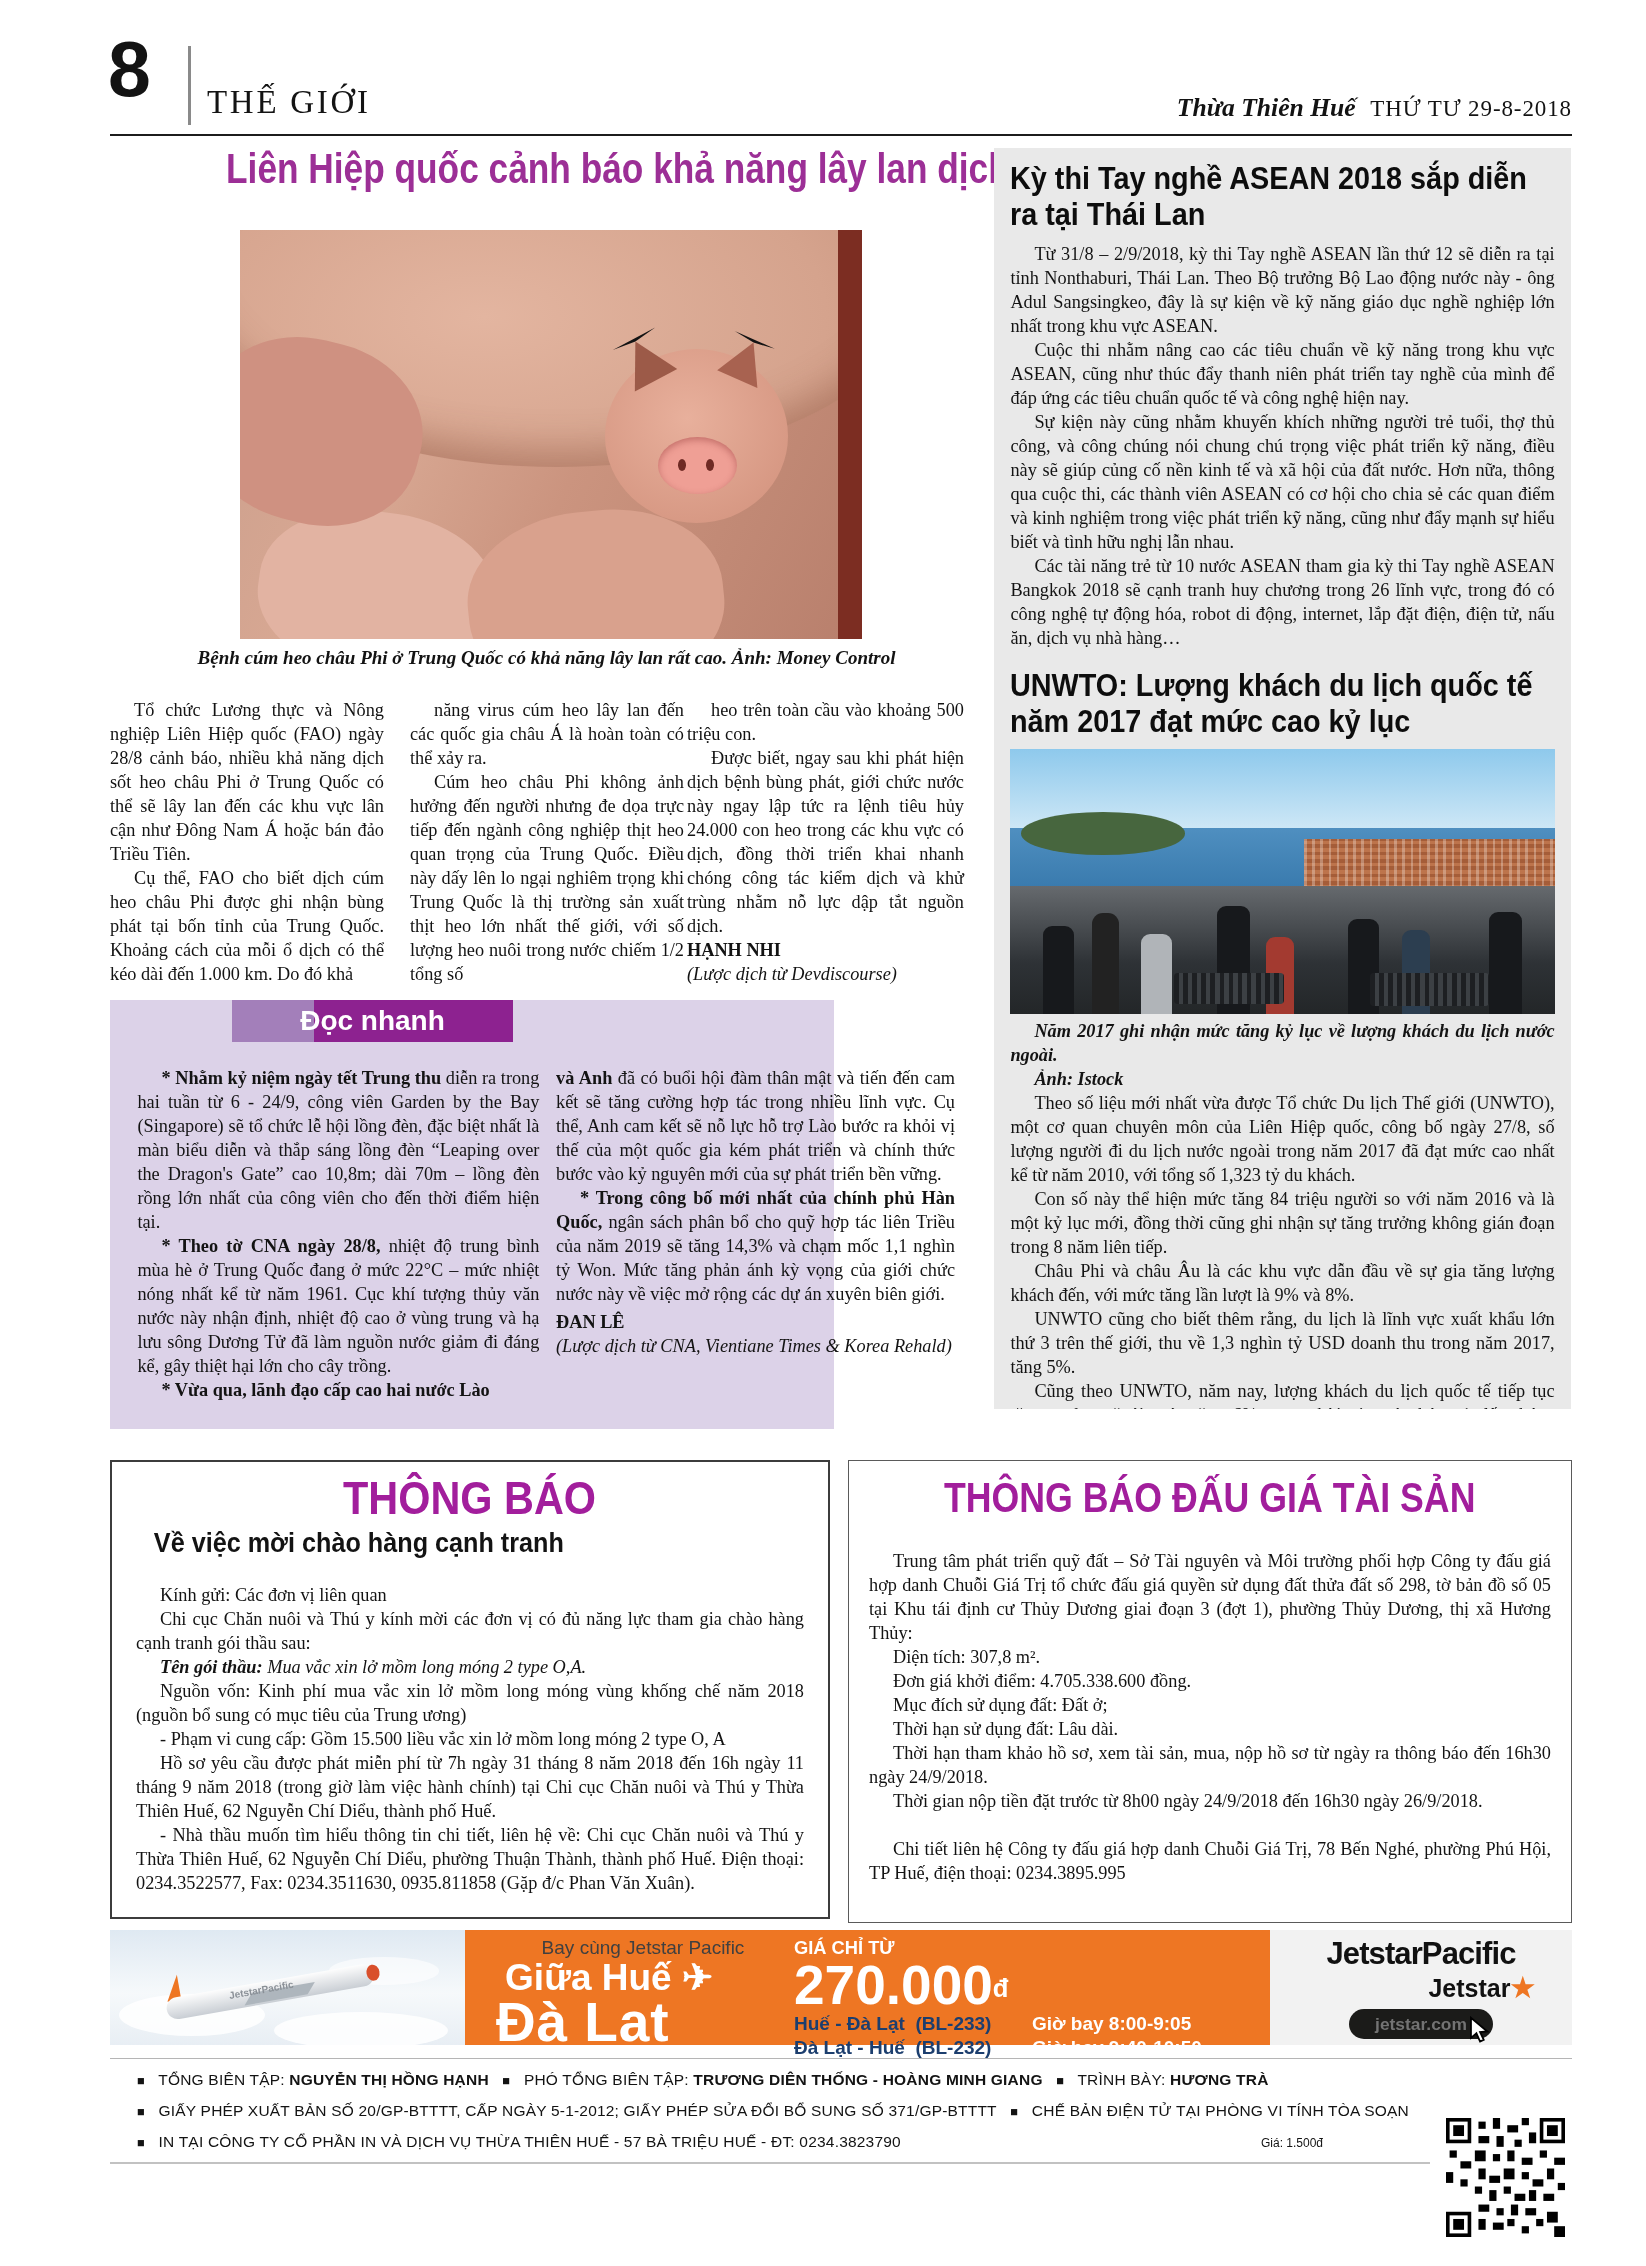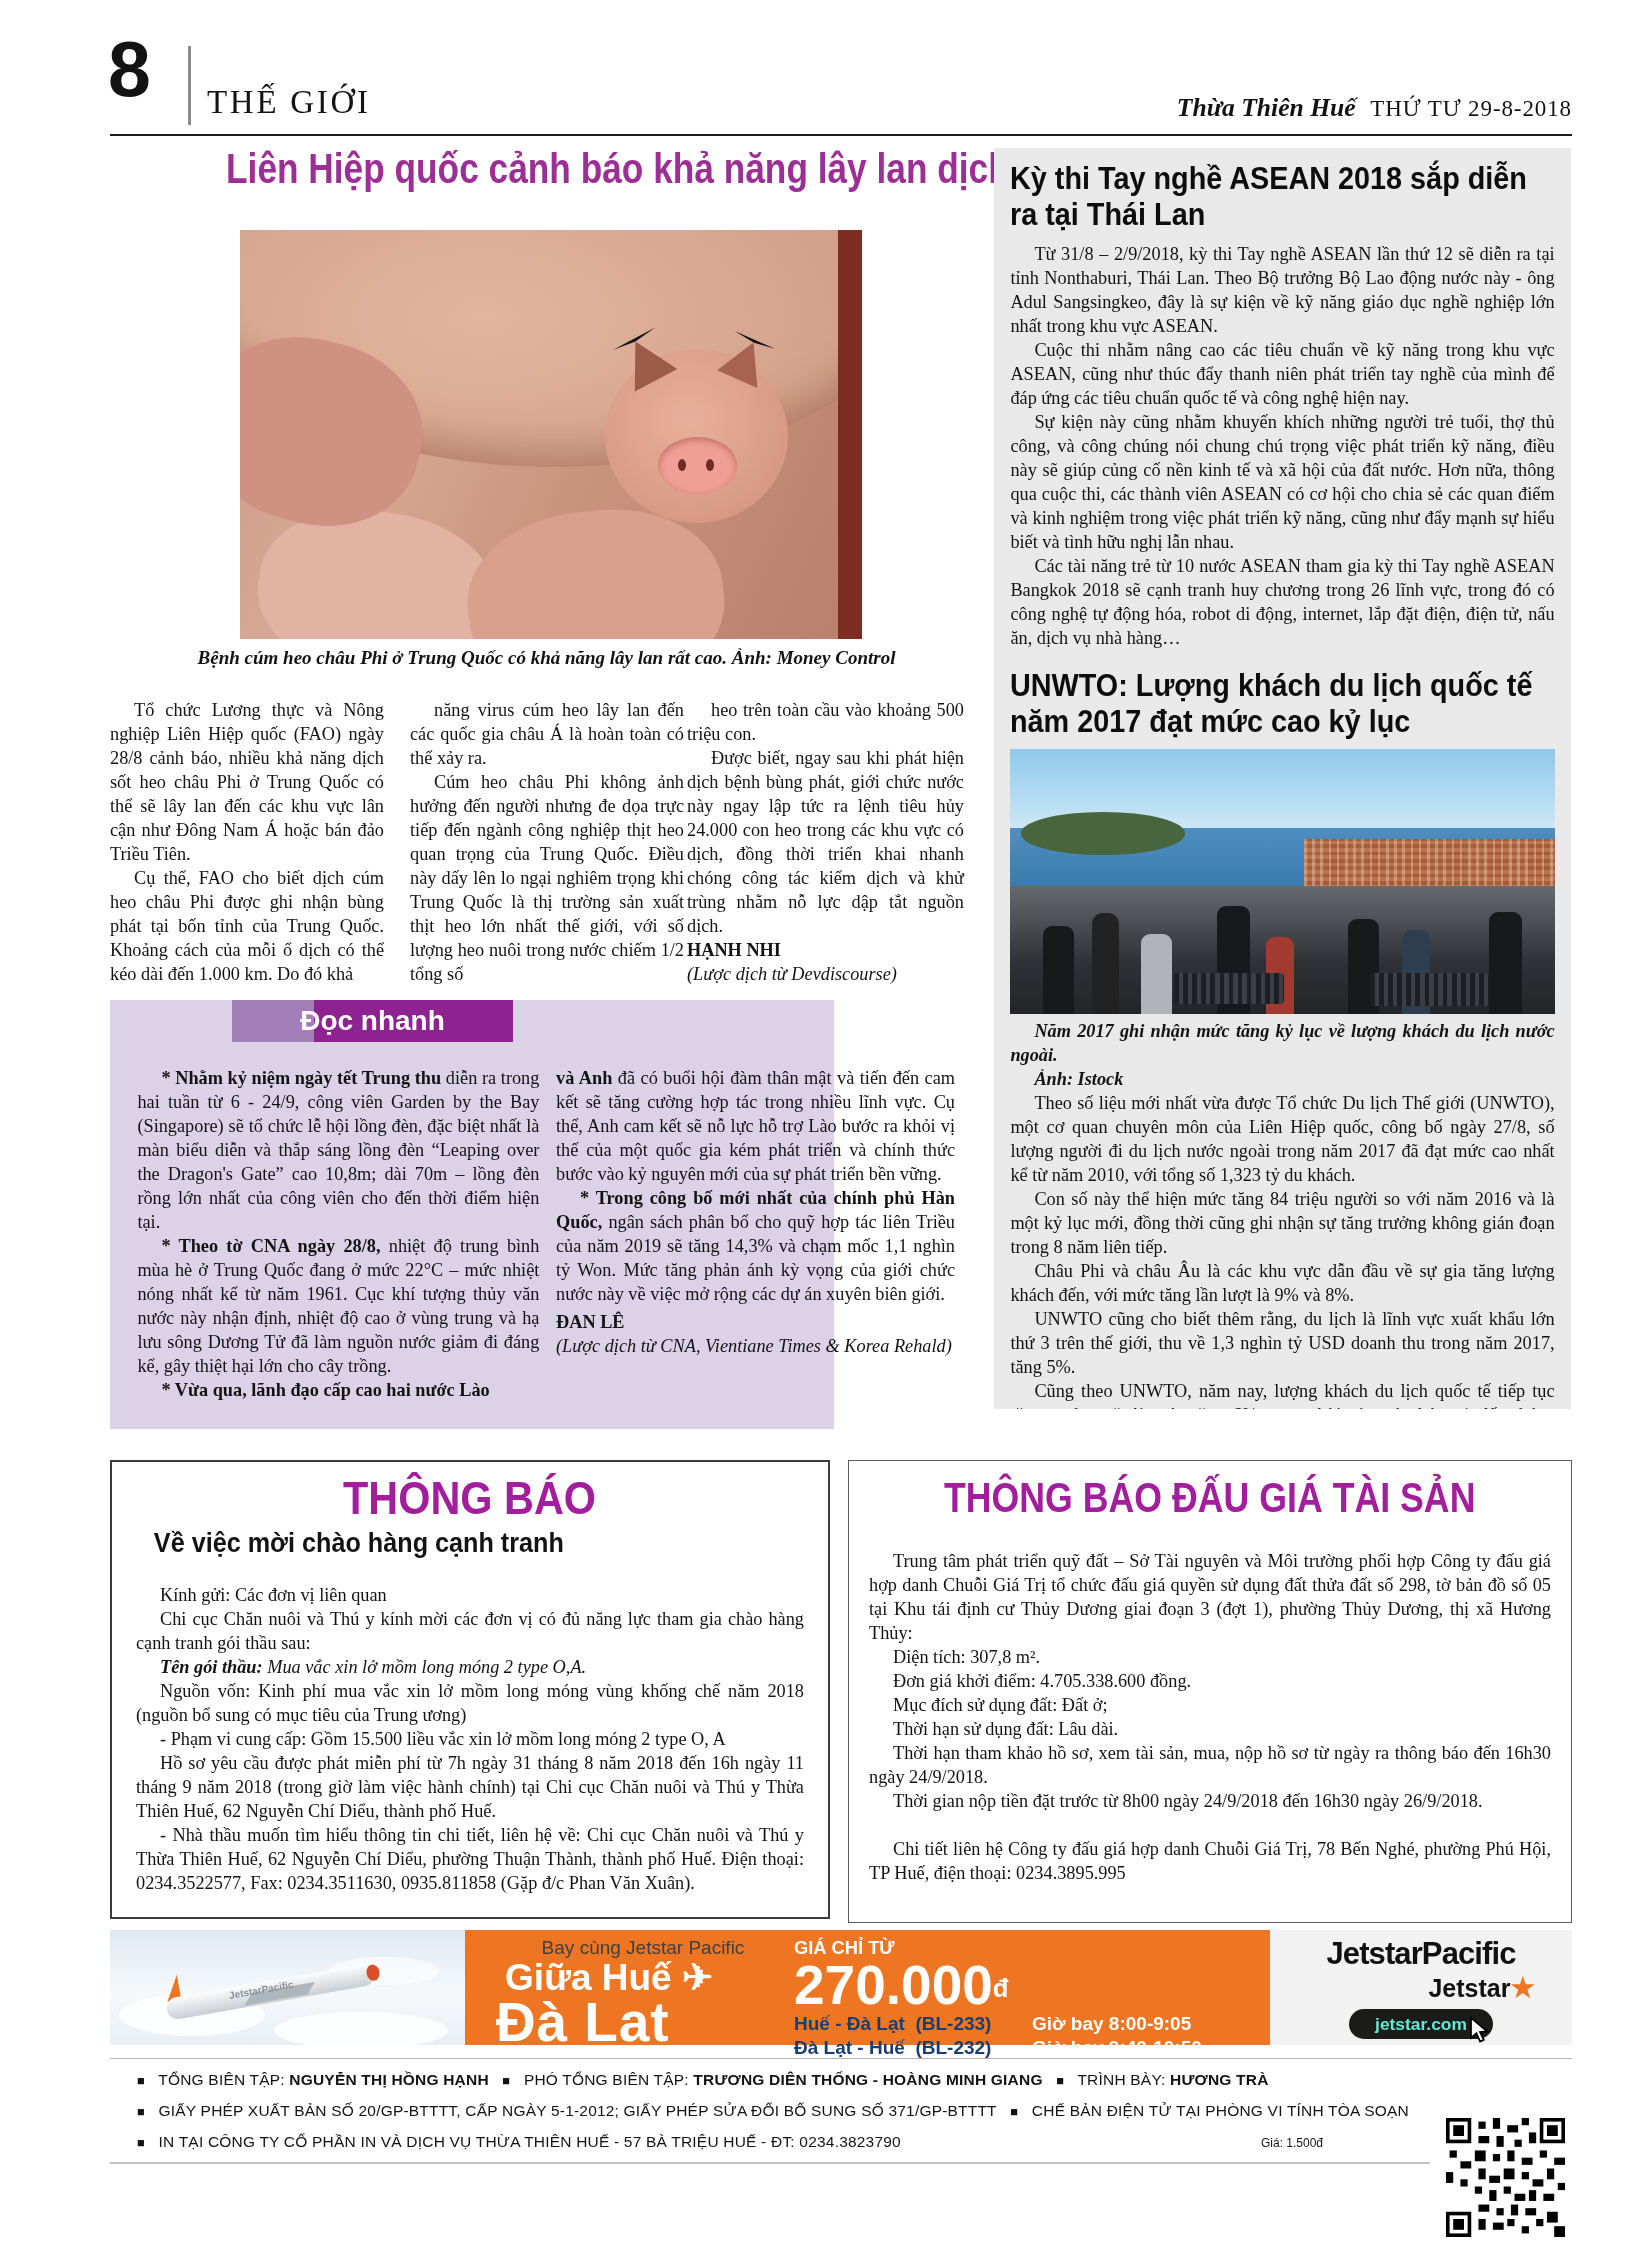--- a/index.html
+++ b/index.html
@@ -94,21 +94,21 @@
   .pricelabel{font-weight:bold;font-size:18.3px;margin-top:1.8px;}
   .price{font-weight:bold;font-size:55px;line-height:.95;}
   .price .dong{font-size:25.6px;vertical-align:7.3px;}
   .fl{display:flex;font-weight:bold;font-size:19px;line-height:24px;}
   .fl .r{color:#1c3e6e;width:238px;}
   .ad-logo{width:302px;position:relative;display:flex;flex-direction:column;align-items:center;justify-content:center;
      font-family:"Liberation Sans",sans-serif;}
   .logo1{font-weight:bold;font-size:31px;letter-spacing:-0.9px;color:#111;}
   .logo2{font-weight:bold;font-size:25px;color:#111;align-self:flex-end;margin-right:37px;}
   .logo2 .st{color:#ee7623;font-size:27.4px;}
-  .pill{margin-top:5.5px;background:#1b1b19;color:#5eead4;border-radius:18.3px;padding:4.6px 25.6px;font-weight:bold;font-size:17.4px;}
+  .pill{margin-top:5.5px;background:#1b1b19;color:#737373;border-radius:18.3px;padding:4.6px 25.6px;font-weight:bold;font-size:17.4px;}
   .cursor{position:absolute;right:79px;bottom:1.8px;}
   
   .f-rule-top{left:110px;top:2058px;width:1462px;height:0.9px;background:#b5b5b5;}
   .f-rule-bot{left:110px;top:2162px;width:1320px;height:1.8px;background:#c2c2c2;}
   .fline{left:137px;font-family:"Liberation Sans",sans-serif;font-size:15.5px;letter-spacing:0.2px;white-space:nowrap;}
   .fline .blt{font-size:12.8px;margin-right:9.1px;}
   .fline b{font-weight:bold;}
   .fprice{left:1261px;top:2136px;width:119px;text-align:left;font-family:"Liberation Sans",sans-serif;font-weight:normal;font-size:12px;}
   .qr{left:1446px;top:2118px;}
 </style>

